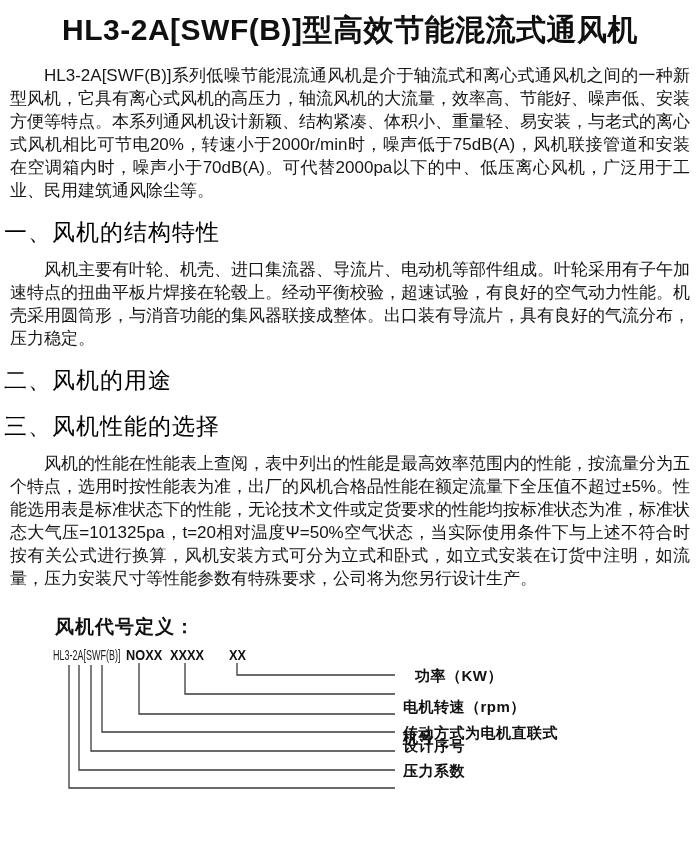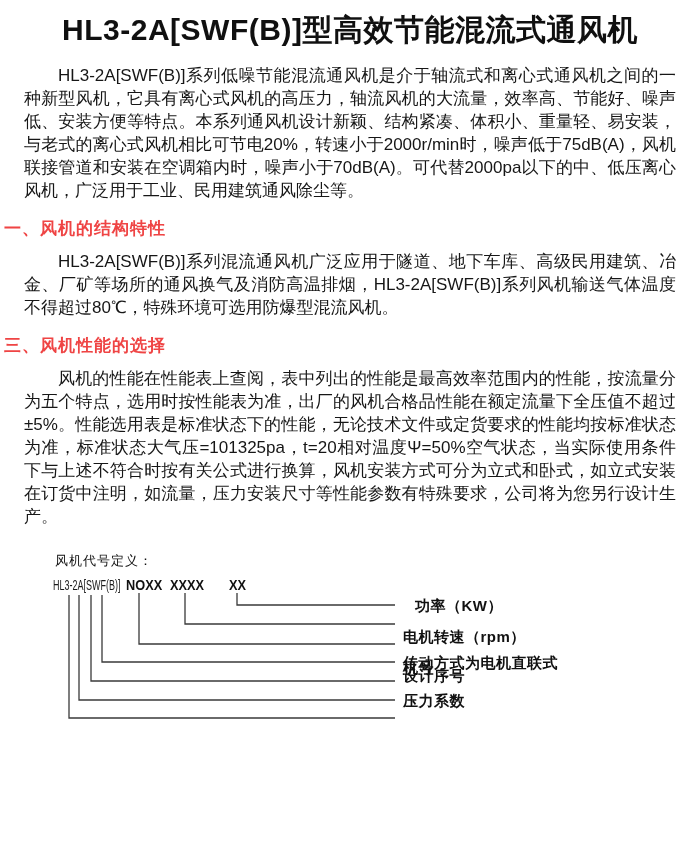--- a/index.html
+++ b/index.html
@@ -23,36 +23,36 @@
     font-size: 30px;
     font-weight: bold;
     text-align: center;
     margin: 10px 0 13px 0;
     color: #101010;
     letter-spacing: 0.5px;
   }
   p.para {
     font-size: 17px;
     line-height: 23px;
-    margin: 0 24px;
+    margin: 0 10px;
     text-align: justify;
     text-indent: 2em;
     font-weight: 500;
     color: #161616;
   }
   h2.sec-heading {
-    font-size: 17px;
-    font-weight: bold;
+    font-size: 23px;
+    font-weight: normal;
     margin: 15px 10px 10px 4px;
-    color: #ef4444;
+    color: #000000;
     letter-spacing: 1px;
   }
   .codedef-heading {
-    font-size: 13px;
-    font-weight: normal;
+    font-size: 19px;
+    font-weight: bold;
     margin: 24px 0 0 55px;
     color: #101010;
     letter-spacing: 1px;
   }
   .diagram {
     position: relative;
     height: 168px;
     margin-top: 2px;
   }
   .diagram svg {
@@ -102,22 +102,23 @@
 </head>
 <body>
 
 <div class="page">
 
   <h1 class="doc-title">HL3-2A[SWF(B)]型高效节能混流式通风机</h1>
 
   <p class="para">HL3-2A[SWF(B)]系列低噪节能混流通风机是介于轴流式和离心式通风机之间的一种新型风机，它具有离心式风机的高压力，轴流风机的大流量，效率高、节能好、噪声低、安装方便等特点。本系列通风机设计新颖、结构紧凑、体积小、重量轻、易安装，与老式的离心式风机相比可节电20%，转速小于2000r/min时，噪声低于75dB(A)，风机联接管道和安装在空调箱内时，噪声小于70dB(A)。可代替2000pa以下的中、低压离心风机，广泛用于工业、民用建筑通风除尘等。</p>
 
   <h2 class="sec-heading">一、风机的结构特性</h2>
+  <p class="para">风机主要有叶轮、机壳、进口集流器、导流片、电动机等部件组成。叶轮采用有子午加速特点的扭曲平板片焊接在轮毂上。经动平衡校验，超速试验，有良好的空气动力性能。机壳采用圆筒形，与消音功能的集风器联接成整体。出口装有导流片，具有良好的气流分布，压力稳定。</p>
 
-  <p class="para">HL3-2A[SWF(B)]系列混流通风机广泛应用于隧道、地下车库、高级民用建筑、冶金、厂矿等场所的通风换气及消防高温排烟，HL3-2A[SWF(B)]系列风机输送气体温度不得超过80℃，特殊环境可选用防爆型混流风机。</p>
+  <h2 class="sec-heading">二、风机的用途</h2>
 
   <h2 class="sec-heading">三、风机性能的选择</h2>
   <p class="para">风机的性能在性能表上查阅，表中列出的性能是最高效率范围内的性能，按流量分为五个特点，选用时按性能表为准，出厂的风机合格品性能在额定流量下全压值不超过±5%。性能选用表是标准状态下的性能，无论技术文件或定货要求的性能均按标准状态为准，标准状态大气压=101325pa，t=20相对温度Ψ=50%空气状态，当实际使用条件下与上述不符合时按有关公式进行换算，风机安装方式可分为立式和卧式，如立式安装在订货中注明，如流量，压力安装尺寸等性能参数有特殊要求，公司将为您另行设计生产。</p>
 
   <div class="codedef-heading">风机代号定义：</div>
 
   <div class="diagram">
 
     <svg width="700" height="168" viewBox="0 0 700 168">
       <g fill="none" stroke="#3a3a3a" stroke-width="1.3">

